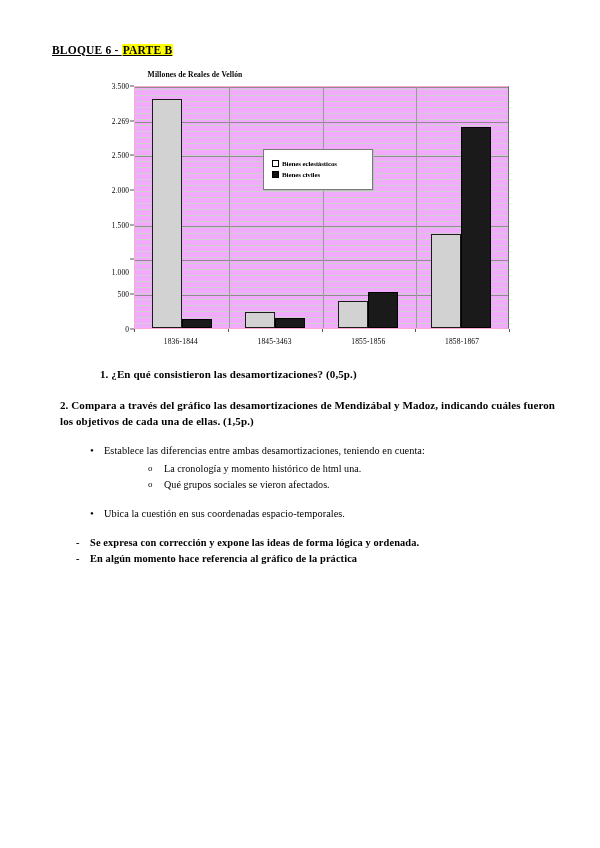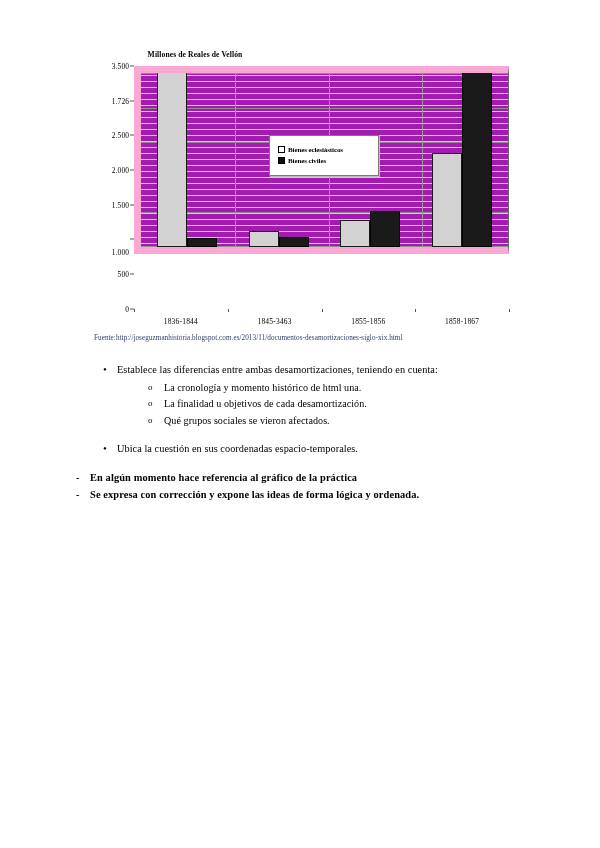--- a/index.html
+++ b/index.html
@@ -39,23 +39,23 @@
   }
   .ylabels span {
     position:absolute; right:5px; font-size:7.4px; transform:translateY(-50%);
     letter-spacing:.1px; white-space:nowrap;
   }
   .ylabels i.tick {
     position:absolute; right:0; width:4px; height:1px; background:#555;
     transform:translateY(-50%);
   }
   .plot {
-    position:relative; width:375px; height:188px;
-    border:7px solid #f9a8d4; border-right:1px solid #6b6b6b;
-    background:#a21caf; overflow:hidden; flex:0 0 375px;
+    position:relative; width:375px; height:243px;
+    border:1px solid #f9a8d4; border-right:1px solid #6b6b6b;
+    background:#f0abfc; overflow:hidden; flex:0 0 375px;
   }
   .gridline { position:absolute; left:0; right:0; height:1px; background:#8d8d8d; }
   .gridline.minor { background:#cfcfcf; }
   .vsep { position:absolute; top:0; bottom:0; width:1px; background:#9a9a9a; }
   .bars { position:absolute; left:0; right:0; bottom:0; top:0; display:flex; }
   .group { flex:1 1 0; position:relative; display:flex; align-items:flex-end;
            justify-content:center; gap:0px; }
   .bar { width:30px; border:1px solid #1a1a1a; }
   .bar.eccles { background:#d2d2d2; }
   .bar.civil  { background:#1a1a1a; border-color:#000; }
@@ -86,59 +86,62 @@
   }
   .bullet-l1 {
     position:relative; margin:0 0 0 66px; font-size:10.3px; letter-spacing:.05px;
   }
   .bullet-l1::before { content:"\2022"; position:absolute; left:-14px; top:-1px; font-size:11px; }
   .q2 {
     font-weight:bold; font-size:11px; margin:17px 0 0 8px; line-height:1.5;
     letter-spacing:.1px; max-width:500px;
   }
   .bullets2 { margin-top:15px; }
-  .bullet-l1.b2 { margin-left:65px; margin-bottom:5px; }
+  .bullet-l1.b2 { margin-left:52px; margin-bottom:5px; }
   .sub-list { margin:3px 0 0 112px; }
   .bullet-l2 {
     position:relative; font-size:10.1px; line-height:1.62; letter-spacing:.05px;
   }
   .bullet-l2::before { content:"o"; position:absolute; left:-16px; top:0px; font-size:9px; }
   .bullet-last { margin-top:14px; }
   .dashes { margin:16px 0 0 16px; }
   .dash-item {
     position:relative; font-weight:bold; font-size:10.4px; line-height:1.6;
     margin-left:22px; letter-spacing:.1px;
   }
   .dash-item::before { content:"-"; position:absolute; left:-14px; top:0; }
 </style>
 </head>
 <body>
 
 <div class="page">
 
+  <div class="block-title">
+    <span class="t1">BLOQUE 6 - </span><span class="hl">PARTE B</span>
+  </div>
 
 
   <div class="chart-wrap">
     <div class="axis-title">Millones de Reales de Vellón</div>
 
     <div class="plot-row">
       <div class="ylabels">
           <span style="top: 243px;">0</span>
           <i class="tick" style="top: 243px;"></i>
           <span style="top: 208.286px;">500</span>
           <i class="tick" style="top: 208.286px;"></i>
           <span style="top: 186px;">1.000</span>
           <i class="tick" style="top: 173.571px;"></i>
           <span style="top: 138.857px;">1.500</span>
           <i class="tick" style="top: 138.857px;"></i>
           <span style="top: 104.143px;">2.000</span>
           <i class="tick" style="top: 104.143px;"></i>
           <span style="top: 69.4286px;">2.500</span>
           <i class="tick" style="top: 69.4286px;"></i>
-          <span style="top: 34.7143px;">1.726</span>
+          <span style="top: 34.7143px;">2.269</span>
           <i class="tick" style="top: 34.7143px;"></i>
           <span style="top: 0px;">3.500</span>
           <i class="tick" style="top: 0px;"></i>
         </div>
       <div class="plot">
         <div class="grid-layer">
             <div class="gridline" style="top: 208.286px;"></div>
             <div class="gridline" style="top: 173.571px;"></div>
             <div class="gridline" style="top: 138.857px;"></div>
             <div class="gridline" style="top: 104.143px;"></div>
@@ -230,34 +233,34 @@
         <i style="left: 375px;"></i>
       </div>
     <div class="xlabels">
         <span>1836-1844</span>
         <span>1845-3463</span>
         <span>1855-1856</span>
         <span>1858-1867</span>
       </div>
   </div>
 
-  <div class="source">Fuente:http://joseguzmanhistoria.blogspot.com.es/2013/11/documentos-desamortizaciones-siglo-xix.html</div>
 
   <div class="q-block">
-
+    <div class="q1">1.  ¿En qué consistieron las desamortizaciones?  (0,5p.)</div>
+
+    <div class="q2">2. Compara a través del gráfico las desamortizaciones de Mendizábal y Madoz, indicando cuáles fueron los objetivos de cada una de ellas. (1,5p.)</div>
 
     <div class="bullets2">
       <div class="bullet-l1 b2">Establece las diferencias entre ambas desamortizaciones, teniendo en cuenta:</div>
       <div class="sub-list">
           <div class="bullet-l2">La cronología y momento histórico de html una.</div>
-          <div class="bullet-l2">La finalidad u objetivos de cada desamortización.</div>
           <div class="bullet-l2">Qué grupos sociales se vieron afectados.</div>
         </div>
       <div class="bullet-l1 b2 bullet-last">Ubica la cuestión en sus coordenadas espacio-temporales.</div>
     </div>
 
     <div class="dashes">
+        <div class="dash-item">Se expresa con corrección y expone las ideas de forma lógica y ordenada.</div>
         <div class="dash-item">En algún momento hace referencia al gráfico de la práctica</div>
-        <div class="dash-item">Se expresa con corrección y expone las ideas de forma lógica y ordenada.</div>
       </div>
   </div>
 
 </div>
 
 </body></html>

